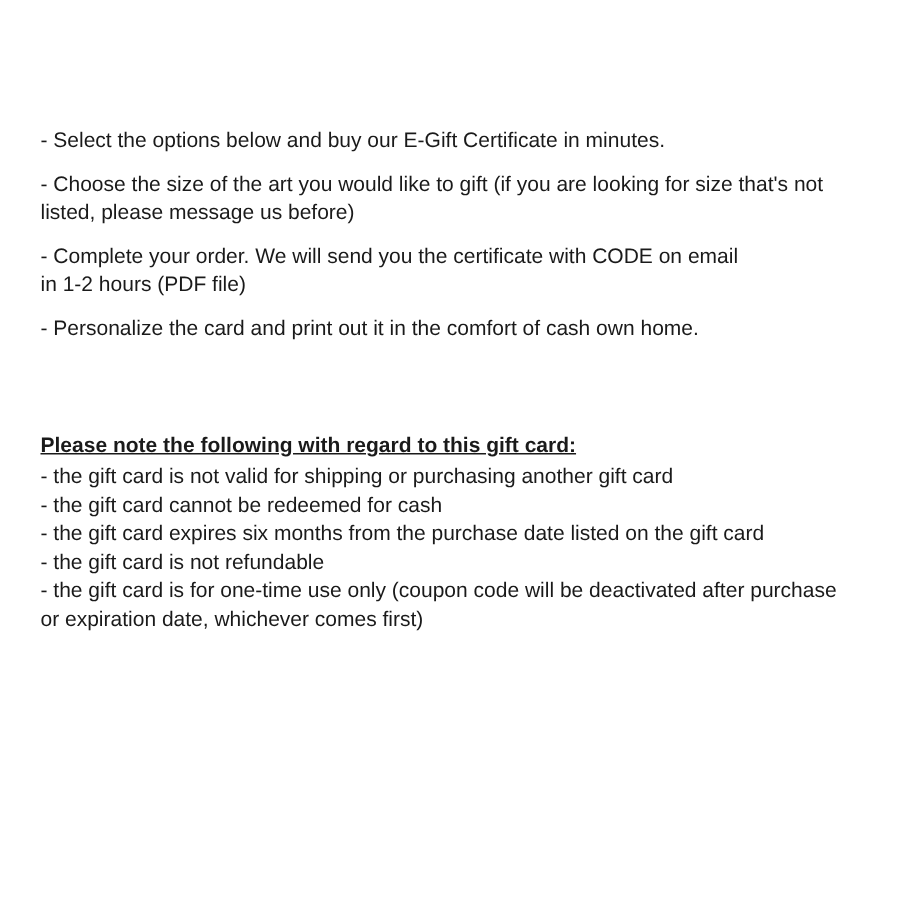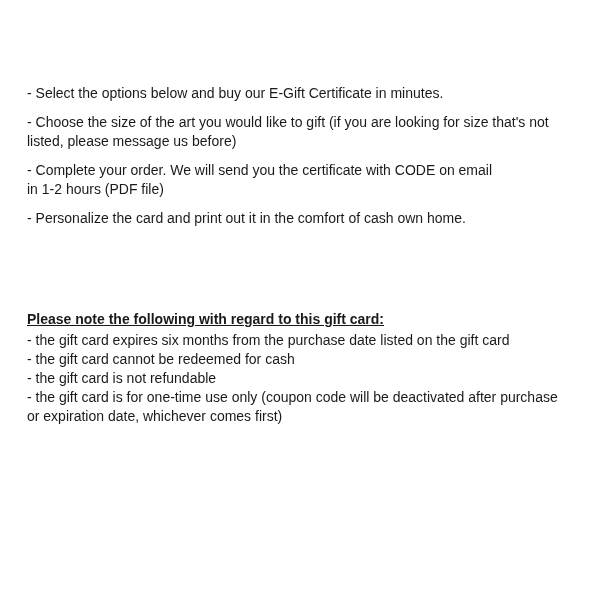--- a/index.html
+++ b/index.html
@@ -20,21 +20,21 @@
     font-size: 14px;
     line-height: 19px;
   }
   .page p, .page h2 {
     white-space: pre;           
   }
   .intro p {
     margin: 0 0 10px 0;
   }
   .notes {
-    margin-top: 82px;           
+    margin-top: 59px;           
   }
   .notes .heading {
     margin: 0 0 2px 0;
     font-size: 14px;
     font-weight: bold;
     text-decoration: underline;
     line-height: 19px;
   }
   .notes p {
     margin: 0;
@@ -52,21 +52,22 @@
     <p>- Select the options below and buy our E-Gift Certificate in minutes.</p>
     <p>- Choose the size of the art you would like to gift (if you are looking for size that's not
 listed, please message us before)</p>
     <p>- Complete your order. We will send you the certificate with CODE on email
 in 1-2 hours (PDF file)</p>
     <p>- Personalize the card and print out it in the comfort of cash own home.</p>
   </section>
 
   <section class="notes">
     <h2 class="heading">Please note the following with regard to this gift card:</h2>
+    <p>- the gift card is not valid for shipping or purchasing another gift card</p>
+    <p>- the gift card cannot be redeemed for cash</p>
     <p>- the gift card expires six months from the purchase date listed on the gift card</p>
-    <p>- the gift card cannot be redeemed for cash</p>
     <p>- the gift card is not refundable</p>
     <p>- the gift card is for one-time use only (coupon code will be deactivated after purchase
 or expiration date, whichever comes first)</p>
   </section>
 
 
 </div>
 
 </body></html>

